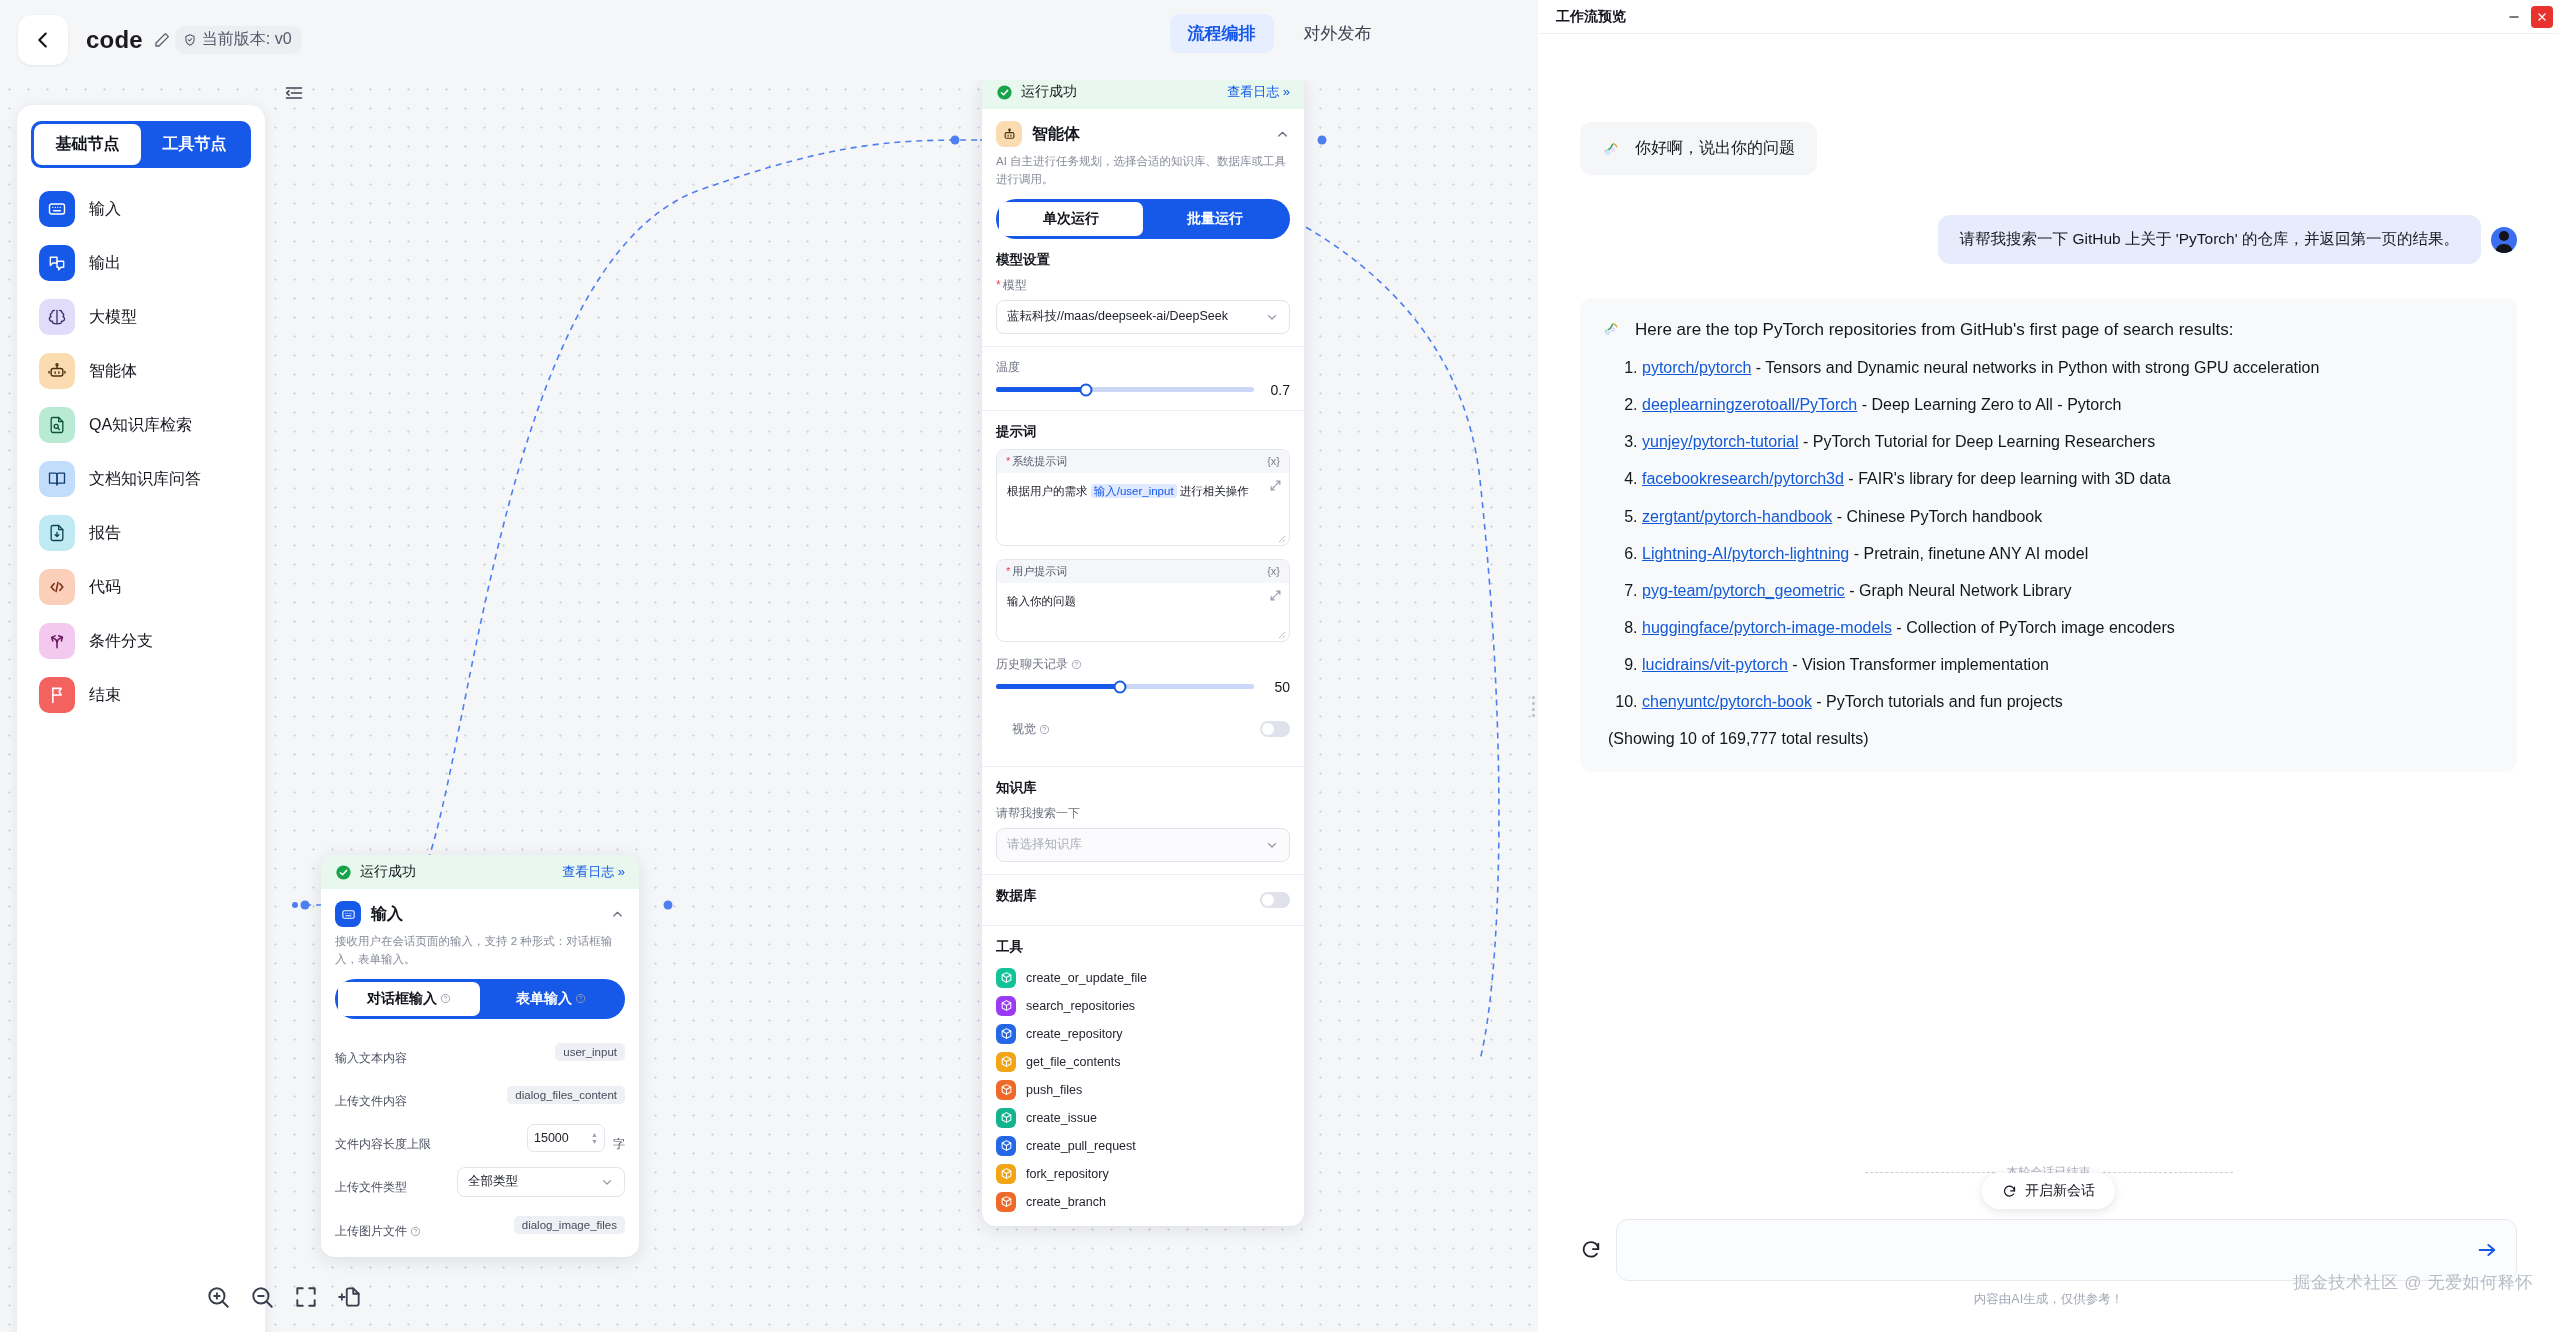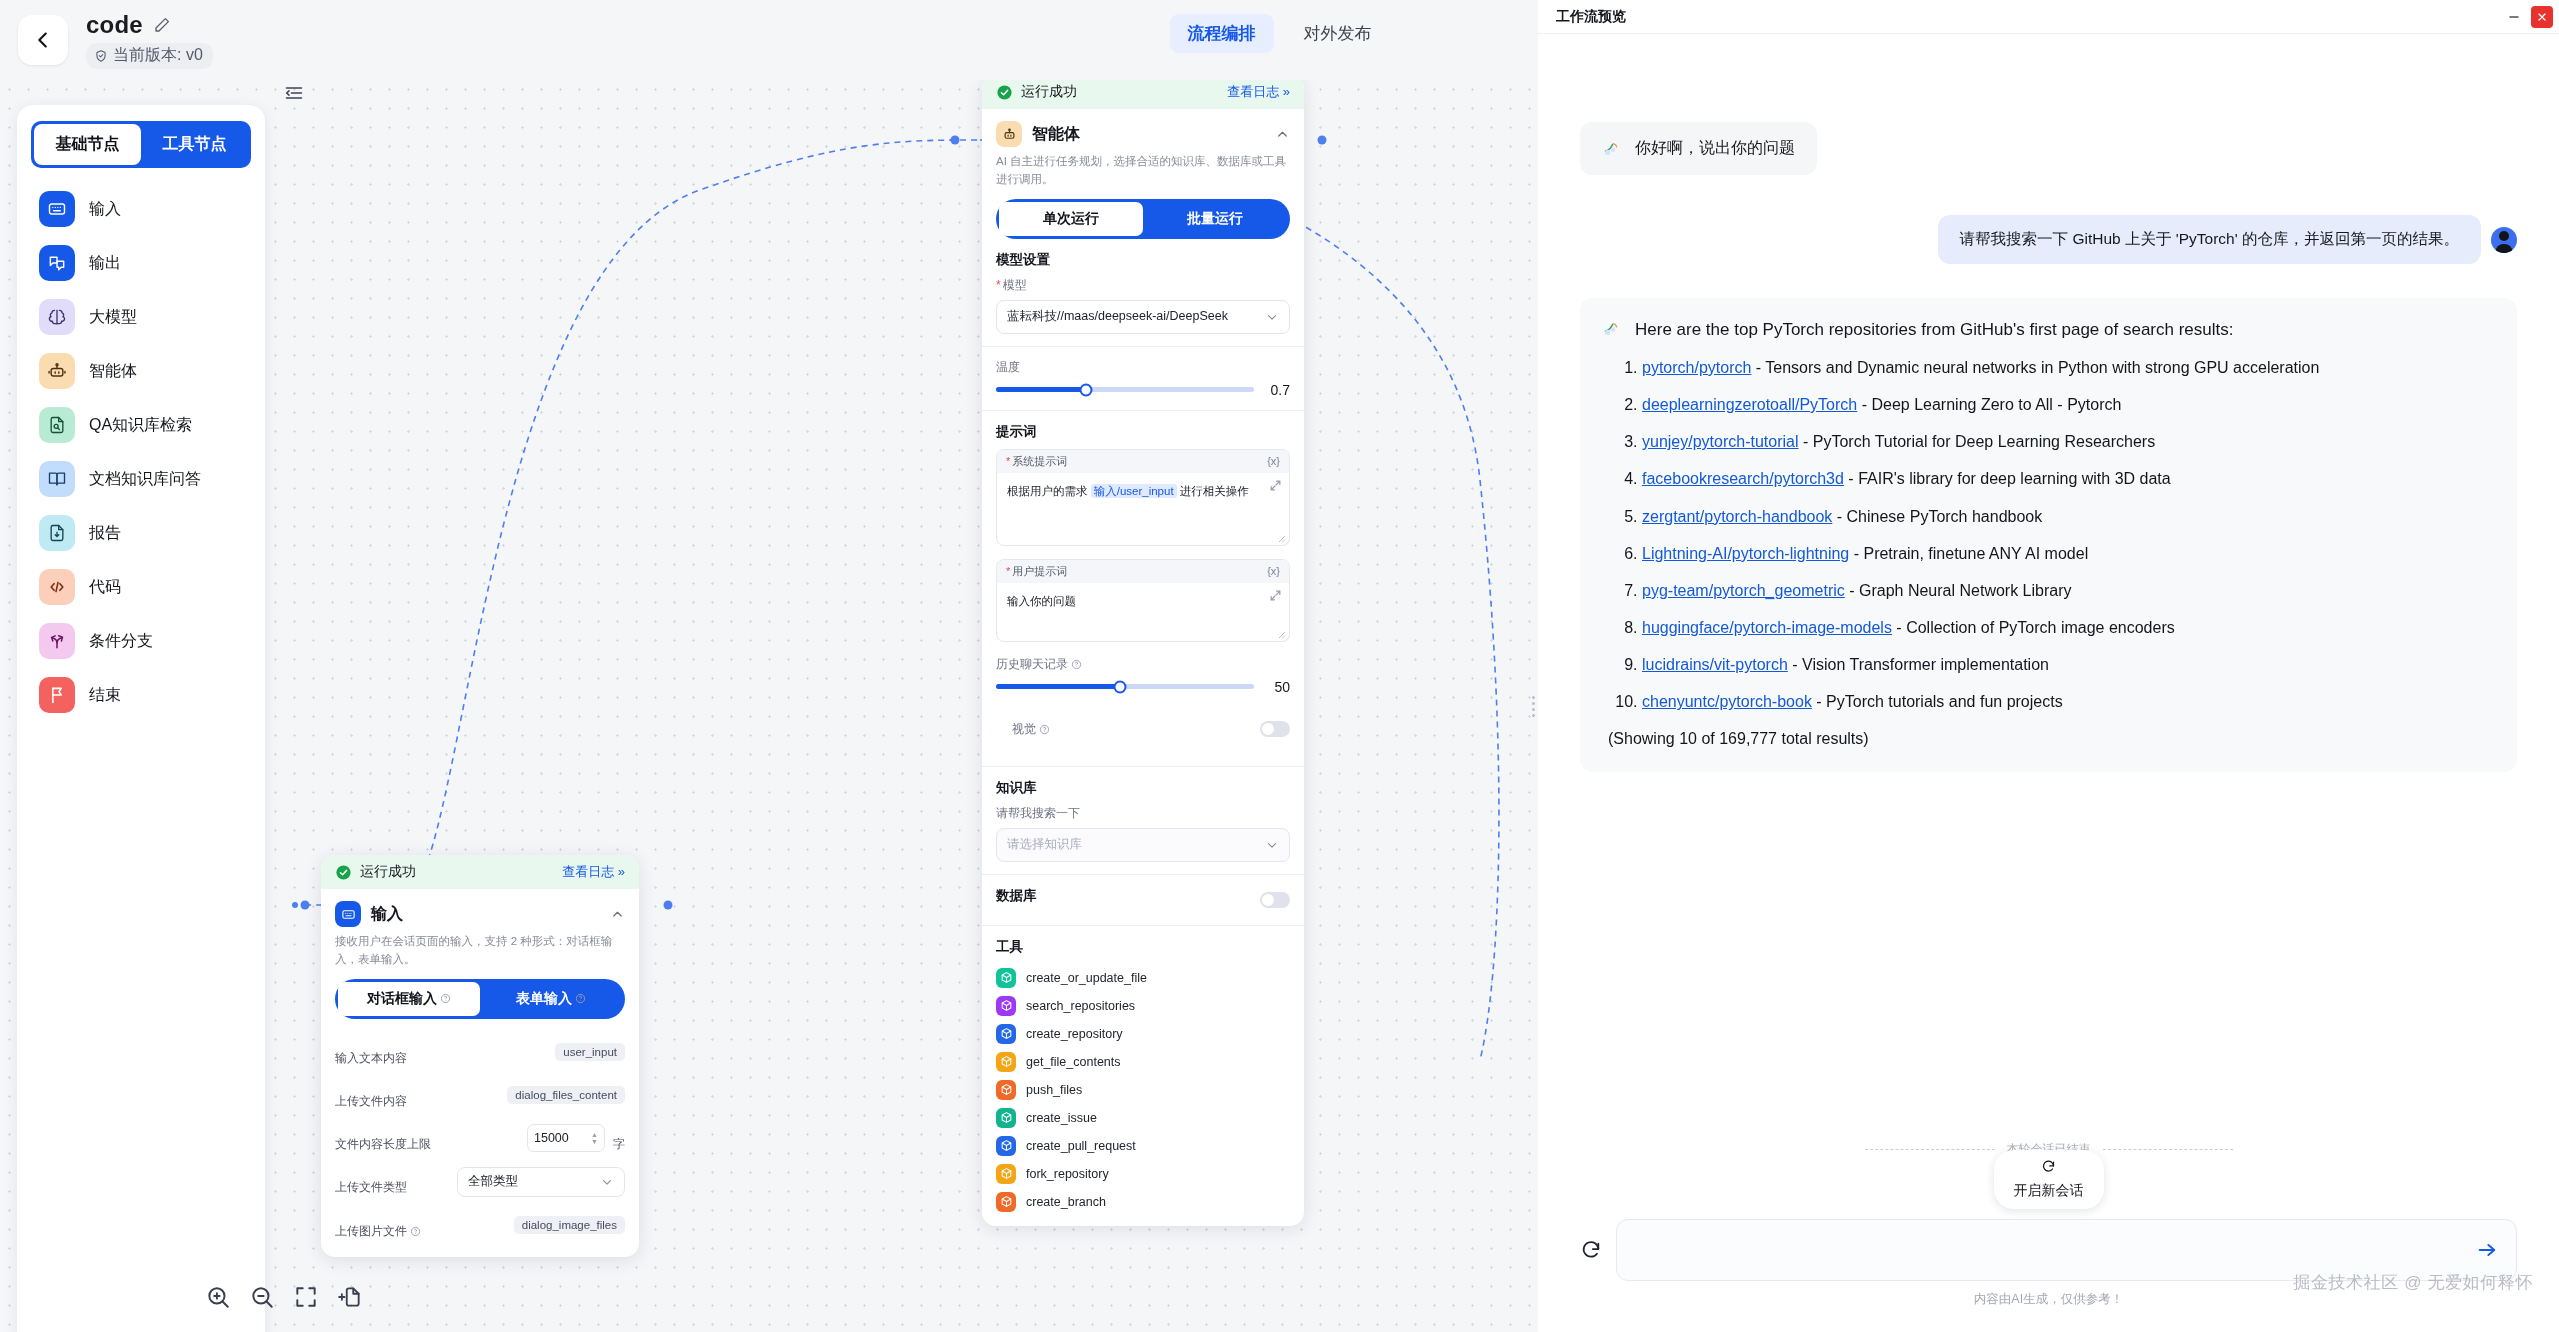--- a/index.html
+++ b/index.html
@@ -15,21 +15,21 @@
     position: absolute; left: 0; top: 0; width: 1538px; height: 80px;
     background: #f5f6f8; display: flex; align-items: center; padding-left: 18px;
     z-index: 20;
   }
   .back-btn {
     width: 50px; height: 50px; border-radius: 14px; background: #fff;
     display: flex; align-items: center; justify-content: center;
     box-shadow: 0 1px 3px rgba(0,0,0,.08); cursor: pointer; flex: none;
   }
   .back-btn svg { width: 22px; height: 22px; }
-  .title-wrap { margin-left: 18px; display: flex; flex-direction: column; gap: 4px; }
+  .title-wrap { margin-left: 18px; display: flex; flex-direction: row; gap: 4px; }
   .title-row { display: flex; align-items: center; gap: 10px; }
   .doc-title { font-size: 24px; font-weight: 700; color: #1a1a1f; letter-spacing: .2px; }
   .pencil-icon { width: 18px; height: 18px; color: #5b5f6b; cursor: pointer; }
   .ver-badge {
     display: inline-flex; align-items: center; gap: 5px;
     background: #eceef2; border-radius: 11px; padding: 2px 10px 3px 8px;
     font-size: 16px; color: #55596a; width: fit-content;
   }
   .ver-badge svg { width: 14px; height: 14px; flex: none; }
 
@@ -214,21 +214,21 @@
   .pv-foot { flex: none; padding: 0 42px 10px; }
   .divider-row {
     display: flex; align-items: center; justify-content: center; gap: 12px;
     color: #c6cad4; font-size: 12px; margin-bottom: 2px; position: relative;
   }
   .dline { width: 130px; border-top: 1px dashed #c9cdd7; }
   .dtext { font-size: 12px; color: #a9aeba; }
   .newchat {
     display: flex; align-items: center; gap: 8px; margin: -10px auto 10px; width: fit-content;
     background: #fff; border-radius: 20px; padding: 9px 20px; font-size: 14px; color: #14161d;
-    box-shadow: 0 2px 10px rgba(20,30,60,.12); cursor: pointer; position: relative; z-index: 3; flex-direction: column;
+    box-shadow: 0 2px 10px rgba(20,30,60,.12); cursor: pointer; position: relative; z-index: 3;
   }
   .newchat svg { width: 15px; height: 15px; }
   .input-row { display: flex; align-items: center; gap: 14px; }
   .refresh-ic { width: 22px; height: 22px; color: #20232c; cursor: pointer; flex: none; }
   .chat-input {
     flex: 1; height: 62px; border: 1px solid #e6e9ef; border-radius: 12px; background: #fbfcfd;
     display: flex; align-items: center; justify-content: flex-end; padding: 0 18px; cursor: text;
   }
   .send-ic { width: 22px; height: 22px; color: #1658e8; cursor: pointer; }
   .pv-note { text-align: center; font-size: 12.5px; color: #a2a7b3; padding: 10px 0 14px; }

